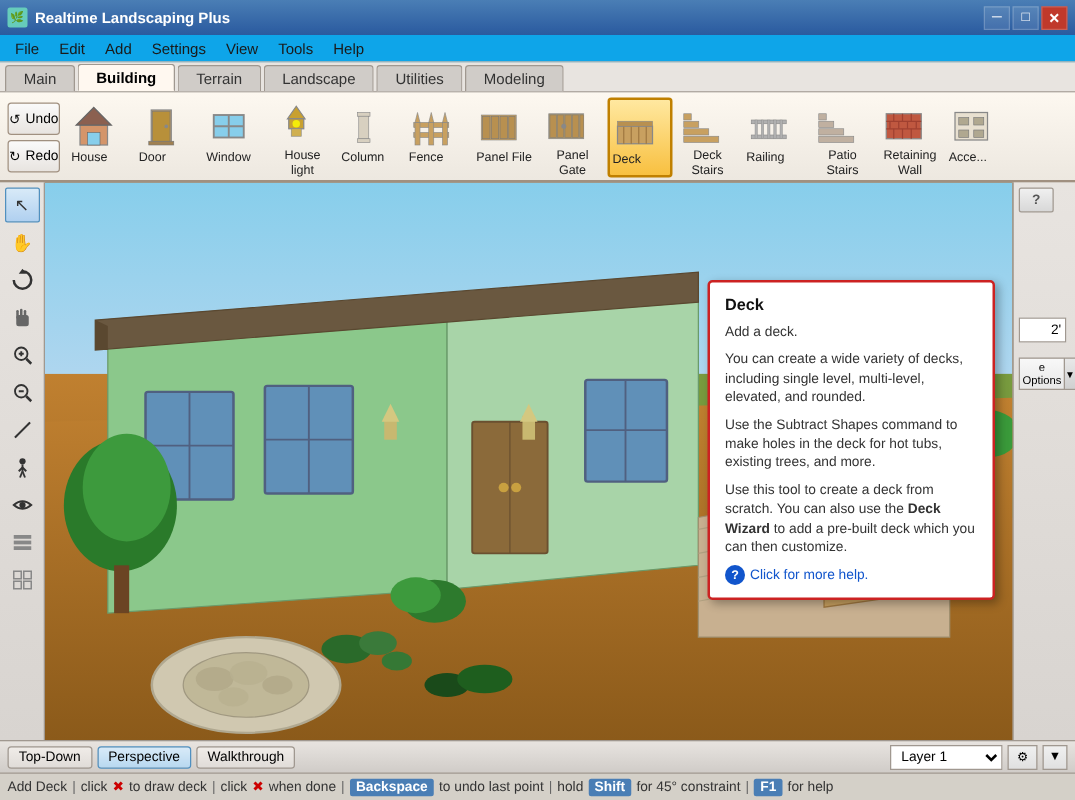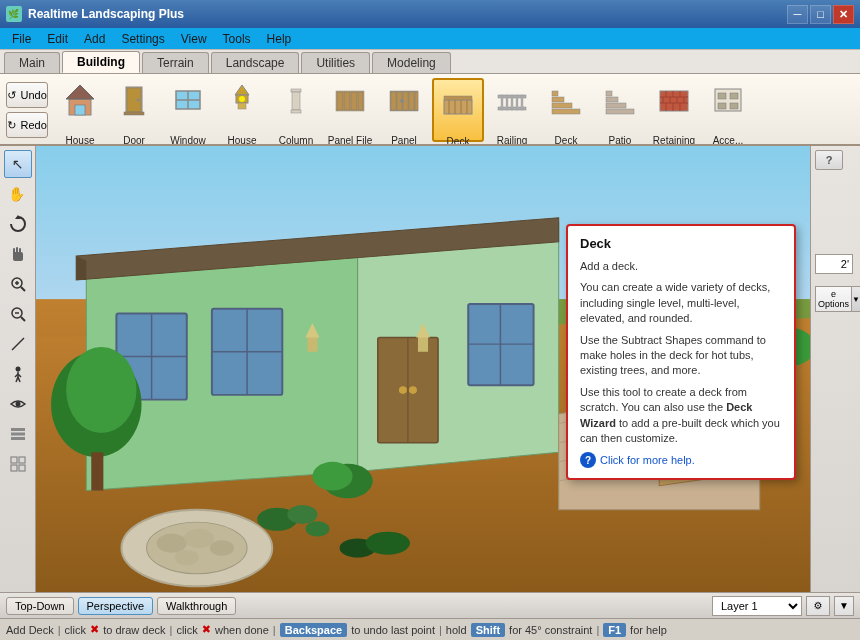--- a/index.html
+++ b/index.html
@@ -84,35 +84,34 @@
       border-bottom: 2px solid #a09080;
       display: flex;
       align-items: stretch;
       padding: 4px 2px 2px 2px;
       gap: 2px;
       overflow: hidden;
     }
     .toolbar-btn {
       display: flex;
       flex-direction: column;
-      align-items: center;
+      align-items: flex-start;
       justify-content: flex-start;
       width: 52px;
       height: 64px;
       padding: 4px 2px 2px 2px;
       cursor: pointer;
       border: 1px solid transparent;
       border-radius: 3px;
       background: transparent;
       font-size: 10px;
       color: #222;
       text-align: center;
       line-height: 1.2;
       position: relative;
-      gap: 16px;
     }
     .toolbar-btn.active {
       background: linear-gradient(to bottom, #ffe8a0, #f8c040);
       border: 2px solid #c08000;
     }
     .toolbar-btn .btn-icon {
       width: 36px; height: 36px;
       display: flex; align-items: center; justify-content: center;
       margin-bottom: 2px;
     }
@@ -425,20 +424,35 @@
     <div class="btn-icon">
       <svg width="34" height="34" viewBox="0 0 34 34">
         <rect x="12" y="6" width="10" height="3" fill="#d8d0c0" stroke="#888" stroke-width="0.5"></rect>
         <rect x="13" y="9" width="8" height="18" fill="#d8d0c0" stroke="#888" stroke-width="0.5"></rect>
         <rect x="12" y="27" width="10" height="3" fill="#d8d0c0" stroke="#888" stroke-width="0.5"></rect>
       </svg>
     </div>
     <span class="btn-label">Column</span>
   </div>
 
+  <div class="toolbar-btn">
+    <div class="btn-icon">
+      <svg width="34" height="34" viewBox="0 0 34 34">
+        <rect x="3" y="14" width="28" height="4" fill="#c8a060" stroke="#888" stroke-width="0.5"></rect>
+        <rect x="3" y="22" width="28" height="4" fill="#c8a060" stroke="#888" stroke-width="0.5"></rect>
+        <polygon points="6,6 4,14 8,14" fill="#c8a060" stroke="#888" stroke-width="0.5"></polygon>
+        <rect x="4" y="14" width="4" height="18" fill="#c8a060" stroke="#888" stroke-width="0.5"></rect>
+        <polygon points="17,6 15,14 19,14" fill="#c8a060" stroke="#888" stroke-width="0.5"></polygon>
+        <rect x="15" y="14" width="4" height="18" fill="#c8a060" stroke="#888" stroke-width="0.5"></rect>
+        <polygon points="28,6 26,14 30,14" fill="#c8a060" stroke="#888" stroke-width="0.5"></polygon>
+        <rect x="26" y="14" width="4" height="18" fill="#c8a060" stroke="#888" stroke-width="0.5"></rect>
+      </svg>
+    </div>
+    <span class="btn-label">Fence</span>
+  </div>
 
 
   <div class="toolbar-btn">
     <div class="btn-icon">
       <svg width="34" height="34" viewBox="0 0 34 34">
         <rect x="3" y="8" width="28" height="20" fill="#c8a060" stroke="#888" stroke-width="0.5"></rect>
         <rect x="4" y="9" width="6" height="18" fill="#b89050" stroke="#777" stroke-width="0.5"></rect>
         <rect x="11" y="9" width="6" height="18" fill="#b89050" stroke="#777" stroke-width="0.5"></rect>
         <rect x="18" y="9" width="6" height="18" fill="#b89050" stroke="#777" stroke-width="0.5"></rect>
         <rect x="25" y="9" width="5" height="18" fill="#b89050" stroke="#777" stroke-width="0.5"></rect>
@@ -472,42 +486,42 @@
         <line x1="26" y1="16" x2="26" y2="30" stroke="#a07840" stroke-width="1"></line>
         <rect x="3" y="12" width="28" height="4" fill="#b89050" stroke="#888" stroke-width="0.5"></rect>
       </svg>
     </div>
     <span class="btn-label">Deck</span>
   </div>
 
   <div class="toolbar-btn">
     <div class="btn-icon">
       <svg width="34" height="34" viewBox="0 0 34 34">
+        <rect x="3" y="26" width="28" height="5" fill="#c8a060" stroke="#888" stroke-width="0.5"></rect>
+        <rect x="3" y="20" width="20" height="5" fill="#c8a060" stroke="#888" stroke-width="0.5"></rect>
+        <rect x="3" y="14" width="12" height="5" fill="#c8a060" stroke="#888" stroke-width="0.5"></rect>
+        <rect x="3" y="8" width="6" height="5" fill="#c8a060" stroke="#888" stroke-width="0.5"></rect>
+      </svg>
+    </div>
+    <span class="btn-label">Deck Stairs</span>
+  </div>
+
+  <div class="toolbar-btn">
+    <div class="btn-icon">
+      <svg width="34" height="34" viewBox="0 0 34 34">
         <rect x="3" y="12" width="28" height="3" fill="#b0b0b0" stroke="#888" stroke-width="0.5"></rect>
         <rect x="3" y="24" width="28" height="3" fill="#b0b0b0" stroke="#888" stroke-width="0.5"></rect>
         <rect x="6" y="12" width="2" height="15" fill="#b0b0b0" stroke="#888" stroke-width="0.3"></rect>
         <rect x="11" y="12" width="2" height="15" fill="#b0b0b0" stroke="#888" stroke-width="0.3"></rect>
         <rect x="16" y="12" width="2" height="15" fill="#b0b0b0" stroke="#888" stroke-width="0.3"></rect>
         <rect x="21" y="12" width="2" height="15" fill="#b0b0b0" stroke="#888" stroke-width="0.3"></rect>
         <rect x="26" y="12" width="2" height="15" fill="#b0b0b0" stroke="#888" stroke-width="0.3"></rect>
       </svg>
     </div>
     <span class="btn-label">Railing</span>
-  </div>
-
-  <div class="toolbar-btn">
-    <div class="btn-icon">
-      <svg width="34" height="34" viewBox="0 0 34 34">
-        <rect x="3" y="26" width="28" height="5" fill="#c8a060" stroke="#888" stroke-width="0.5"></rect>
-        <rect x="3" y="20" width="20" height="5" fill="#c8a060" stroke="#888" stroke-width="0.5"></rect>
-        <rect x="3" y="14" width="12" height="5" fill="#c8a060" stroke="#888" stroke-width="0.5"></rect>
-        <rect x="3" y="8" width="6" height="5" fill="#c8a060" stroke="#888" stroke-width="0.5"></rect>
-      </svg>
-    </div>
-    <span class="btn-label">Deck Stairs</span>
   </div>
 
 
   <div class="toolbar-btn">
     <div class="btn-icon">
       <svg width="34" height="34" viewBox="0 0 34 34">
         <rect x="3" y="26" width="28" height="5" fill="#c0b0a0" stroke="#888" stroke-width="0.5"></rect>
         <rect x="3" y="20" width="20" height="5" fill="#c0b0a0" stroke="#888" stroke-width="0.5"></rect>
         <rect x="3" y="14" width="12" height="5" fill="#c0b0a0" stroke="#888" stroke-width="0.5"></rect>
         <rect x="3" y="8" width="6" height="5" fill="#c0b0a0" stroke="#888" stroke-width="0.5"></rect>

